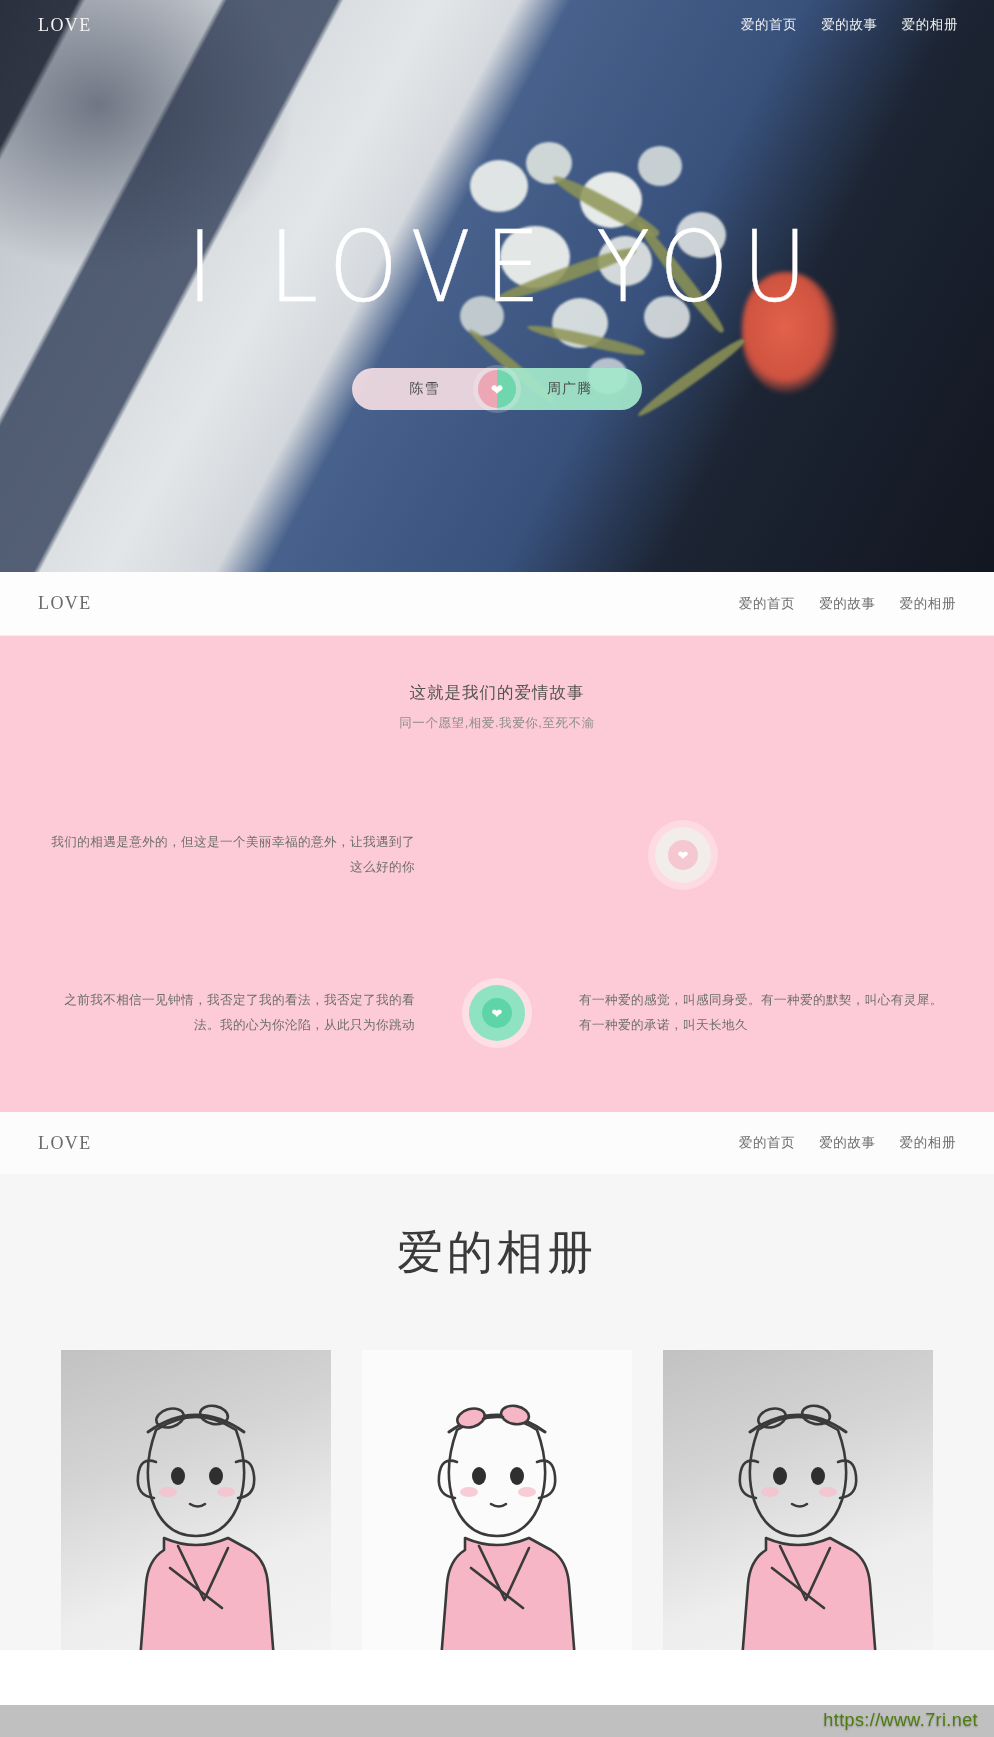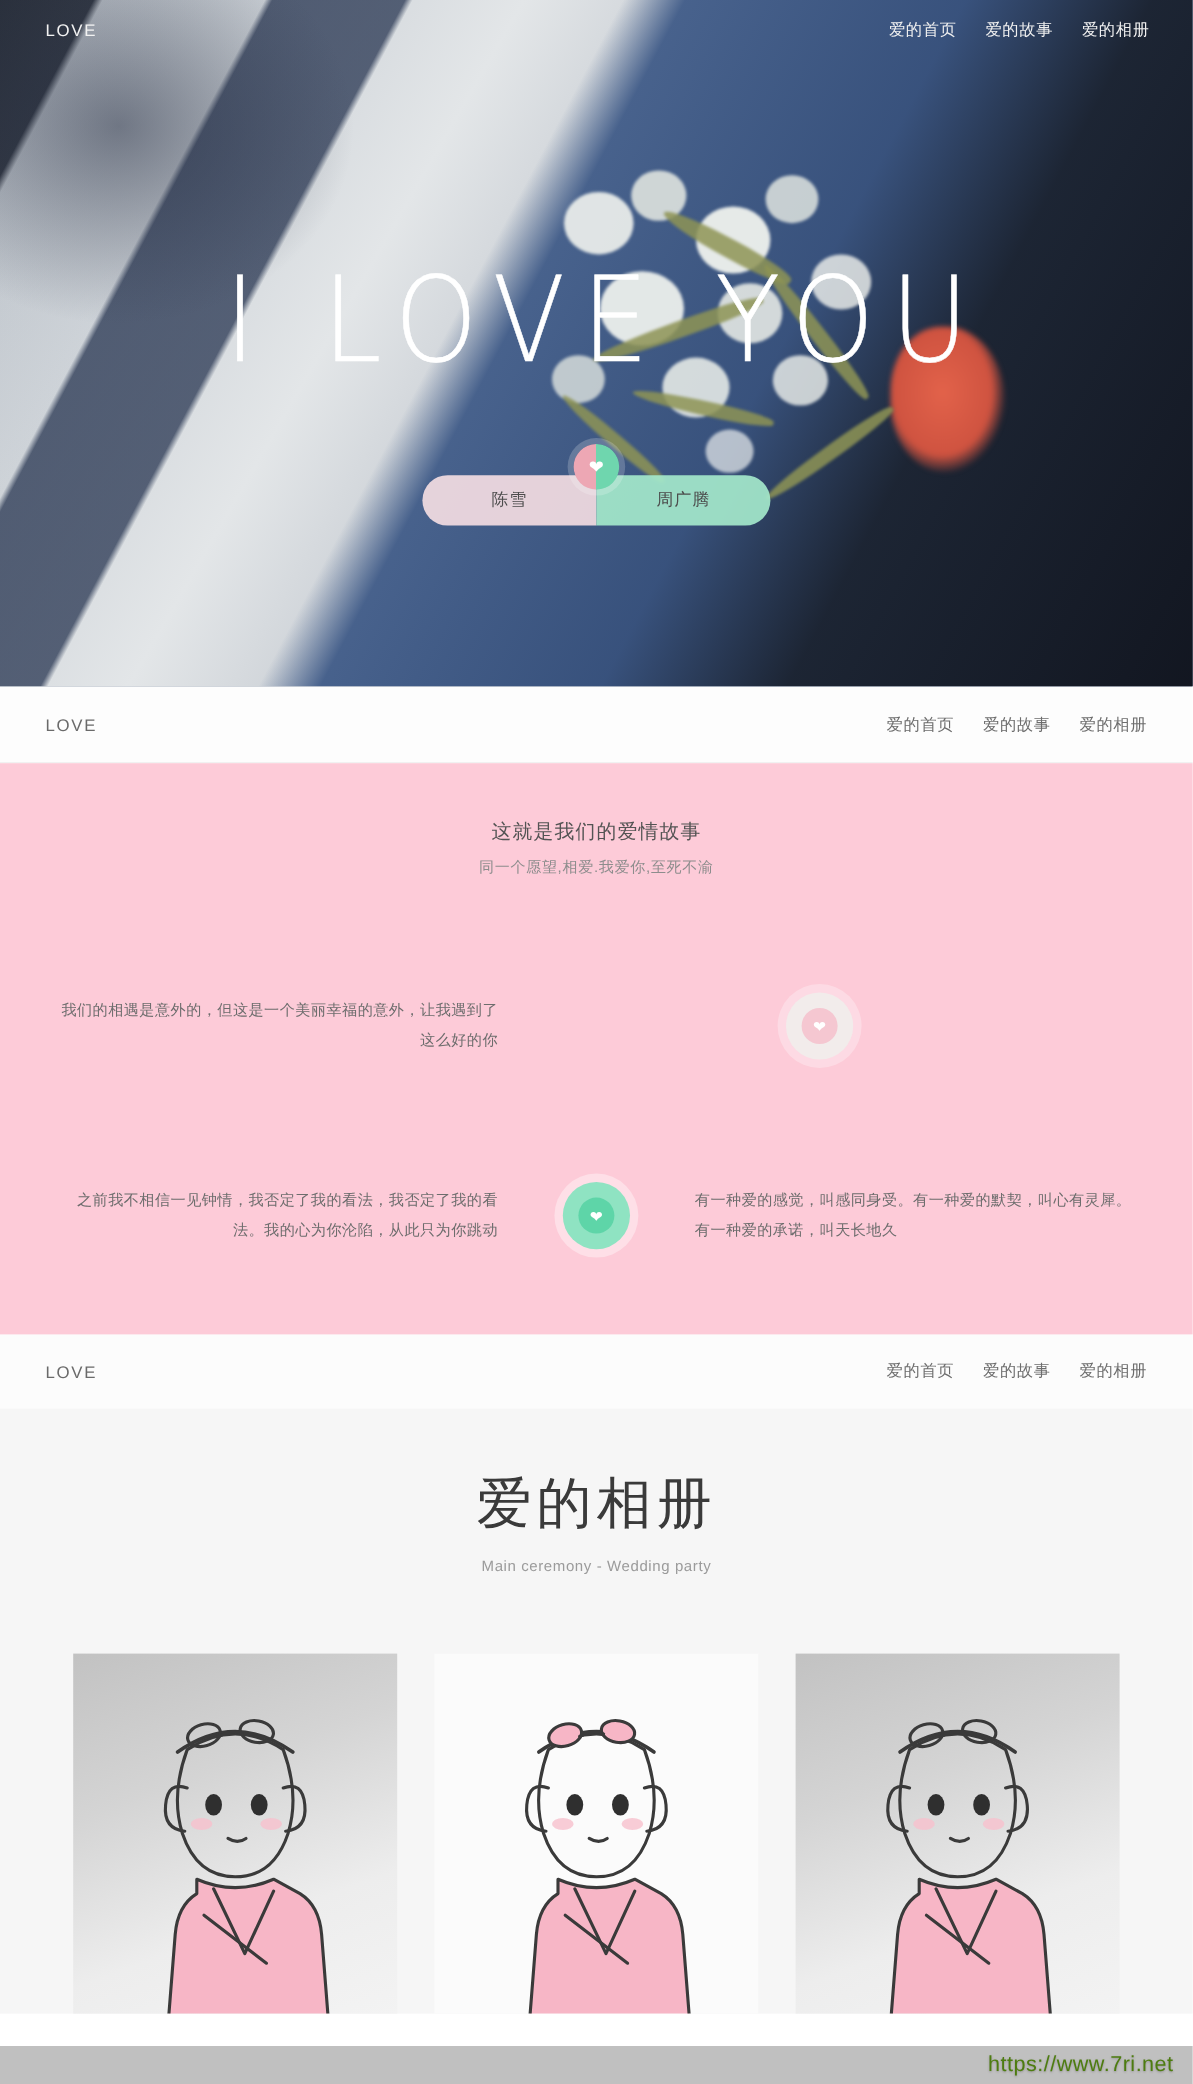--- a/index.html
+++ b/index.html
@@ -61,21 +61,21 @@
   }
 
   .nav {
     position:relative;
     z-index:6;
     height:50px;
     display:flex; align-items:center; justify-content:space-between;
     padding:0 36px 0 38px;
   }
   .nav-logo {
-    color:#f2f2f2; font-size:14px; letter-spacing:1.4px; font-weight:400;
+    color:#f2f2f2; font-size:18px; letter-spacing:1.4px; font-weight:400;font-family:Liberation Serif, serif;
   }
   .nav-links { display:flex; gap:24px; }
   .nav-links span {
     color:#f0f0f0; font-size:13.5px; letter-spacing:.6px;
   }
 
   .hero-center {
     position:relative; z-index:5;
     display:flex; flex-direction:column; align-items:center;
     padding-top:168px;
@@ -96,21 +96,21 @@
     margin-top:62px;
     position:relative;
     width:290px; height:42px;
     border-radius:21px;
     display:flex;
     overflow:visible;
   }
   .badge-half {
     flex:1; height:100%;
     display:flex; align-items:center; justify-content:center;
-    font-size:14px; color:#4c4c4c; letter-spacing:1px;margin-top:28px;
+    font-size:14px; color:#4c4c4c; letter-spacing:1px;
   }
   .badge-left {
     background:rgba(252,226,230,0.88);
     border-radius:21px 0 0 21px;
   }
   .badge-right {
     background:rgba(164,232,203,0.92);
     border-radius:0 21px 21px 0;
   }
   .badge-heart {
@@ -330,21 +330,20 @@
     <div class="nav-logo">LOVE</div>
     <div class="nav-links">
       <span>爱的首页</span>
       <span>爱的故事</span>
       <span>爱的相册</span>
     </div>
   </nav>
 
   <section class="album">
     <h2 class="album-h">爱的相册</h2>
-    <p class="album-sub">Main ceremony - Wedding party</p>
 
     <div class="album-grid">
 
       <div class="photo-card shade">
         <svg class="girl" width="220" height="290" viewBox="0 0 220 290">
           <g fill="none" stroke="#3a3a3a" stroke-width="2.6" stroke-linecap="round" stroke-linejoin="round">
             <path d="M70 92 q-16 -6 -18 14 q-2 20 16 22"></path>
             <path d="M150 92 q16 -6 18 14 q2 20 -16 22"></path>
             <path d="M70 60 q40 -26 80 0 q14 38 4 70 q-12 36 -44 36 q-32 0 -44 -36 q-10 -32 4 -70z"></path>
             <path d="M62 62 q48 -34 96 0" stroke-width="3"></path>

